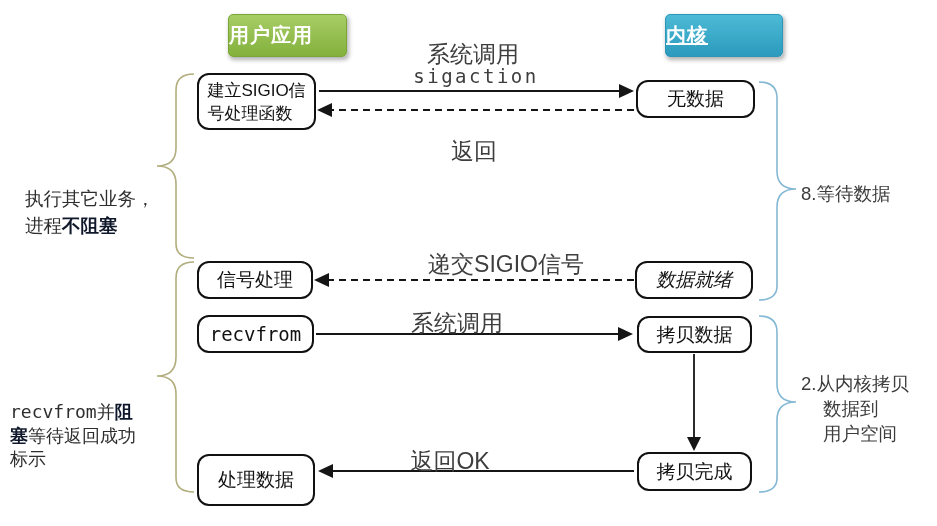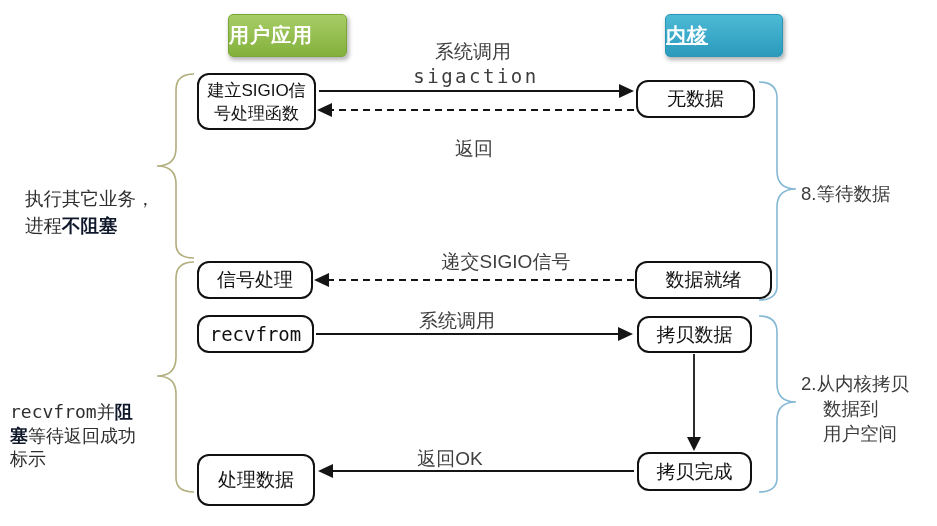--- a/index.html
+++ b/index.html
@@ -11,26 +11,26 @@
   .hdr{
     position:absolute;display:flex;align-items:center;justify-content:flex-start;
     color:#fff;font-weight:bold;font-size:20px;border-radius:5px;
     box-shadow:1.5px 2.5px 4px rgba(0,0,0,0.30);letter-spacing:1px;margin-left:28px;
   }
   .hdr.green{background:linear-gradient(#a7cd66,#83b13c);border:1px solid #7aa636;}
   .hdr.cyan{background:linear-gradient(#4dbad6,#2b9abc);border:1px solid #2a96b8;}
   .fbox{
     position:absolute;display:flex;align-items:center;justify-content:center;
     background:#fff;border:2.5px solid #111;border-radius:12px;
-    font-size:19px;color:#111;text-align:center;box-sizing:border-box;
+    font-size:19px;color:#111;box-sizing:border-box;
   }
   .fbox.small-text{font-size:17px;line-height:23px;white-space:pre-line;}
   .mono{font-family:"DejaVu Sans Mono","Liberation Mono",monospace;}
   .alabel{
-    position:absolute;font-size:19px;color:#3e3e3e;white-space:nowrap;
+    position:absolute;font-size:23px;color:#3e3e3e;white-space:nowrap;
     transform:translateX(-50%);
   }
   .alabel.mono{letter-spacing:2.5px;font-size:19px;}
   .note{position:absolute;font-size:18.5px;color:#2e2e2e;margin-top:44px;}
   .note .ln{white-space:nowrap;}
   .note-left-top .ln{line-height:27px;}
   .note-left-bottom .ln{line-height:23.5px;font-size:18px;}
   .brace-label{position:absolute;font-size:18.5px;color:#3c3c3c;white-space:nowrap;}
   .brace-label .ln{line-height:25px;}
   .brace-label .indent{padding-left:22px;}
@@ -85,21 +85,21 @@
   <div class="fbox" style="left:197px;top:315px;width:117px;height:38px;">
     <span class="mono">recvfrom</span>
   </div>
   <div class="fbox" style="left:197px;top:454px;width:118px;height:52px;">
     <span>处理数据</span>
   </div>
 
   <div class="fbox" style="left:636px;top:80px;width:119px;height:38px;">
     <span>无数据</span>
   </div>
-  <div class="fbox" style="left:635px;top:261px;width:137px;height:38px;">
+  <div class="fbox" style="left:635px;top:261px;width:118px;height:38px;font-style:italic;">
     <span>数据就绪</span>
   </div>
   <div class="fbox" style="left:637px;top:316px;width:115px;height:37px;">
     <span>拷贝数据</span>
   </div>
   <div class="fbox" style="left:637px;top:452px;width:115px;height:39px;">
     <span>拷贝完成</span>
   </div>
 
   <div class="alabel" style="left:473px;top:39px;">系统调用</div>

